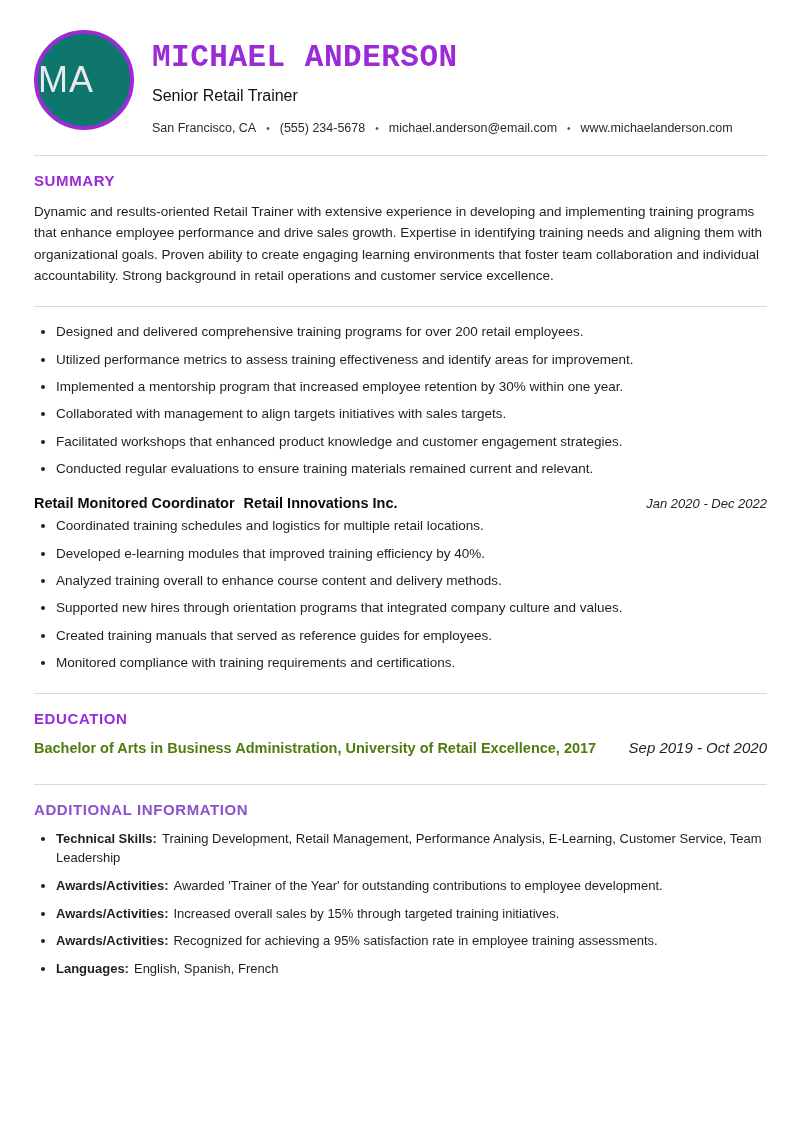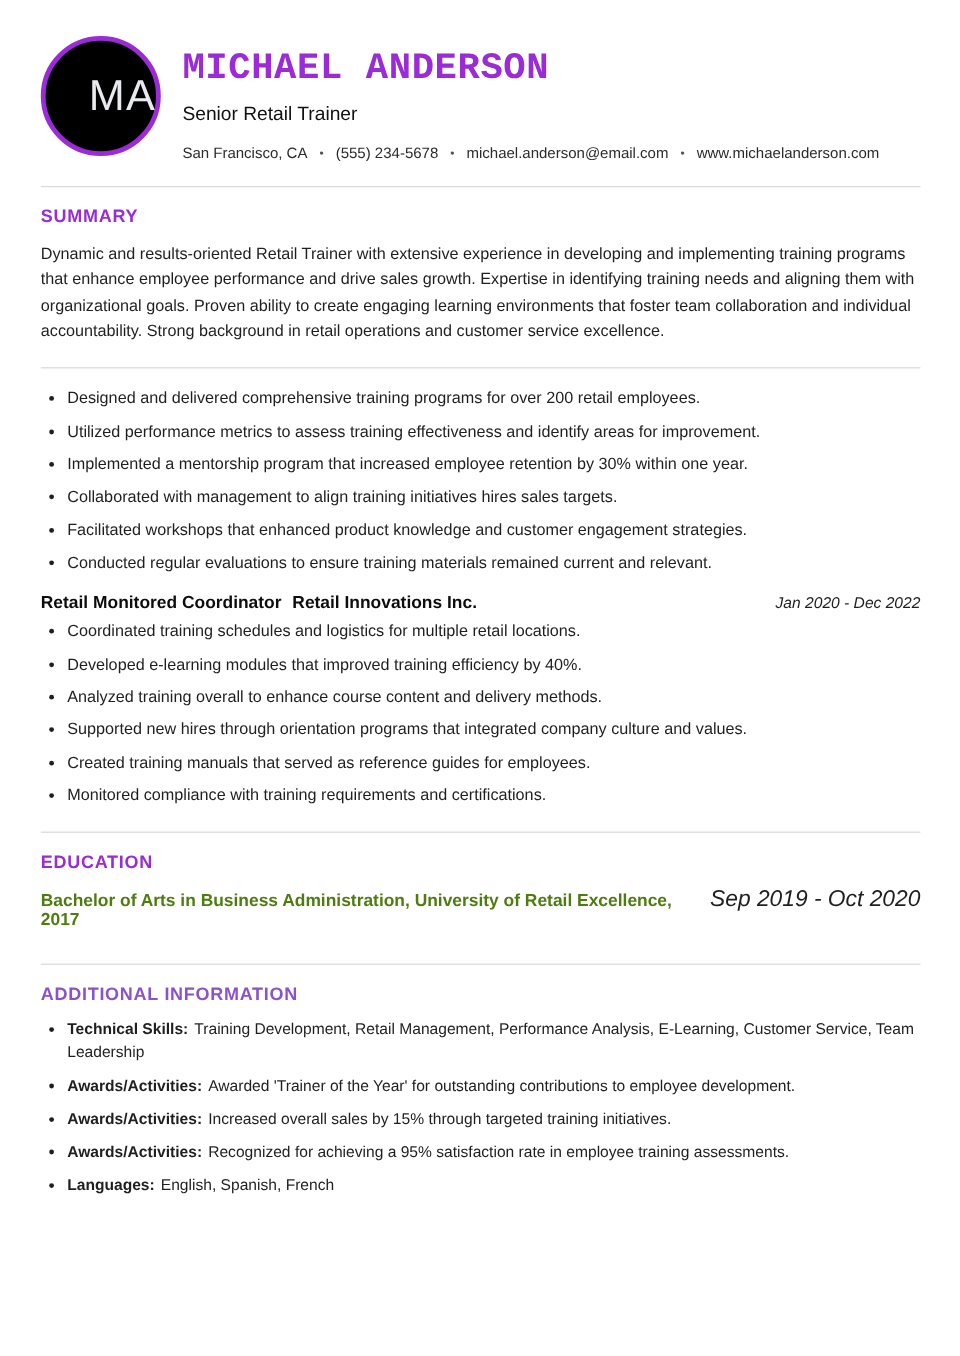--- a/index.html
+++ b/index.html
@@ -10,23 +10,23 @@
     font-family: "Liberation Sans", sans-serif;
     color: #1f1f1f;
     -webkit-font-smoothing: antialiased;
   }
   .page { width: 800px; min-height: 1130px; background: #fff; padding: 28px 33px 40px 34px; }
 
   
   .header { display: flex; align-items: flex-start; gap: 18px; }
   .avatar {
     width: 100px; height: 100px; border-radius: 50%;
-    background: #000000;
+    background: #0f766e;
     border: 4px solid var(--accent);
-    display: flex; align-items: center; justify-content: flex-end;
+    display: flex; align-items: center; justify-content: flex-start;
     flex-shrink: 0;
     margin-top: 2px;
   }
   .avatar span { color: #e8eaee; font-size: 36px; font-weight: 400; letter-spacing: 1px; }
   .header-text { padding-top: 12px; }
   .name {
     color: var(--accent);
     font-size: 31px;
     font-weight: 800;
     letter-spacing: 0.5px;
@@ -58,21 +58,21 @@
   .job-company { margin-left: 9px; }
   .job-dates { font-size: 13px; font-style: italic; color: #1f1f1f; white-space: nowrap; }
 
   ul.bullets { list-style: disc; padding-left: 22px; margin: 4px 0 0 0; }
   ul.bullets li { font-size: 13.5px; line-height: 1.4; margin-bottom: 8.5px; color: #1f1f1f; }
 
   
   .edu-gap { margin-top: 40px; }
   .edu-row { display: flex; justify-content: space-between; align-items: baseline; }
   .edu-degree { font-size: 14.5px; font-weight: 700; color: #4d7c0f; }
-  .edu-dates { font-size: 19px; font-style: italic; color: #1f1f1f; white-space: nowrap; }
+  .edu-dates { font-size: 15px; font-style: italic; color: #1f1f1f; white-space: nowrap; }
 
   
   ul.addl { list-style: disc; padding-left: 22px; margin-top: 8px; }
   ul.addl li { font-size: 13px; line-height: 1.45; margin-bottom: 9px; color: #1f1f1f; }
   ul.addl li .lbl { font-weight: 700; margin-right: 5px; }
 </style>
 </head>
 <body>
 
 <div class="page">
@@ -105,21 +105,21 @@
 
   <hr class="rule">
 
   <section class="section">
 
     <div class="job">
       <ul class="bullets">
         <li>Designed and delivered comprehensive training programs for over 200 retail employees.</li>
         <li>Utilized performance metrics to assess training effectiveness and identify areas for improvement.</li>
         <li>Implemented a mentorship program that increased employee retention by 30% within one year.</li>
-        <li>Collaborated with management to align training initiatives hires sales targets.</li>
+        <li>Collaborated with management to align targets initiatives with sales targets.</li>
         <li>Facilitated workshops that enhanced product knowledge and customer engagement strategies.</li>
         <li>Conducted regular evaluations to ensure training materials remained current and relevant.</li>
       </ul>
     </div>
 
     <div class="job">
       <div class="job-header">
         <div class="job-title-line">
           <span>Retail Monitored Coordinator</span><span class="job-company">Retail Innovations Inc.</span>
         </div>

